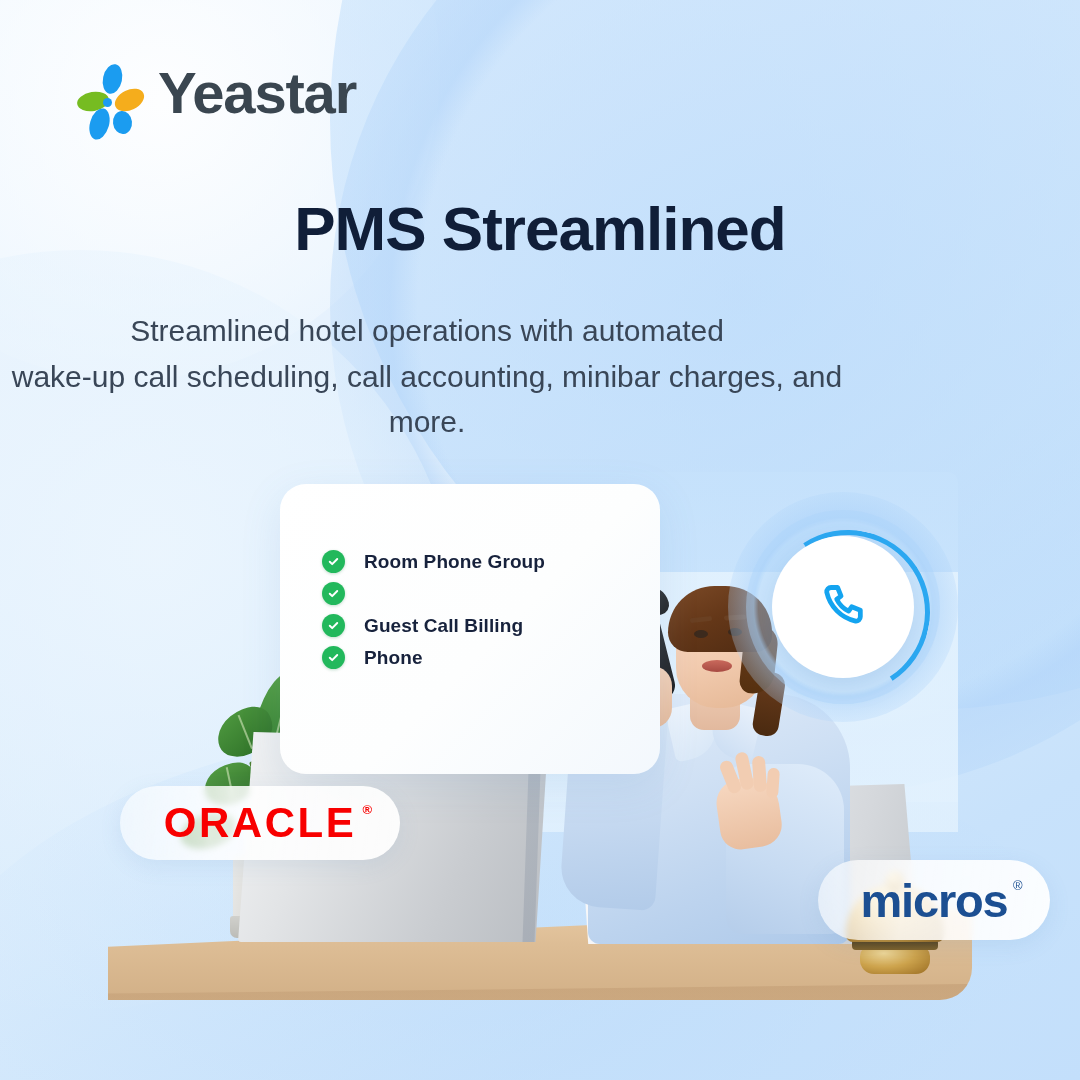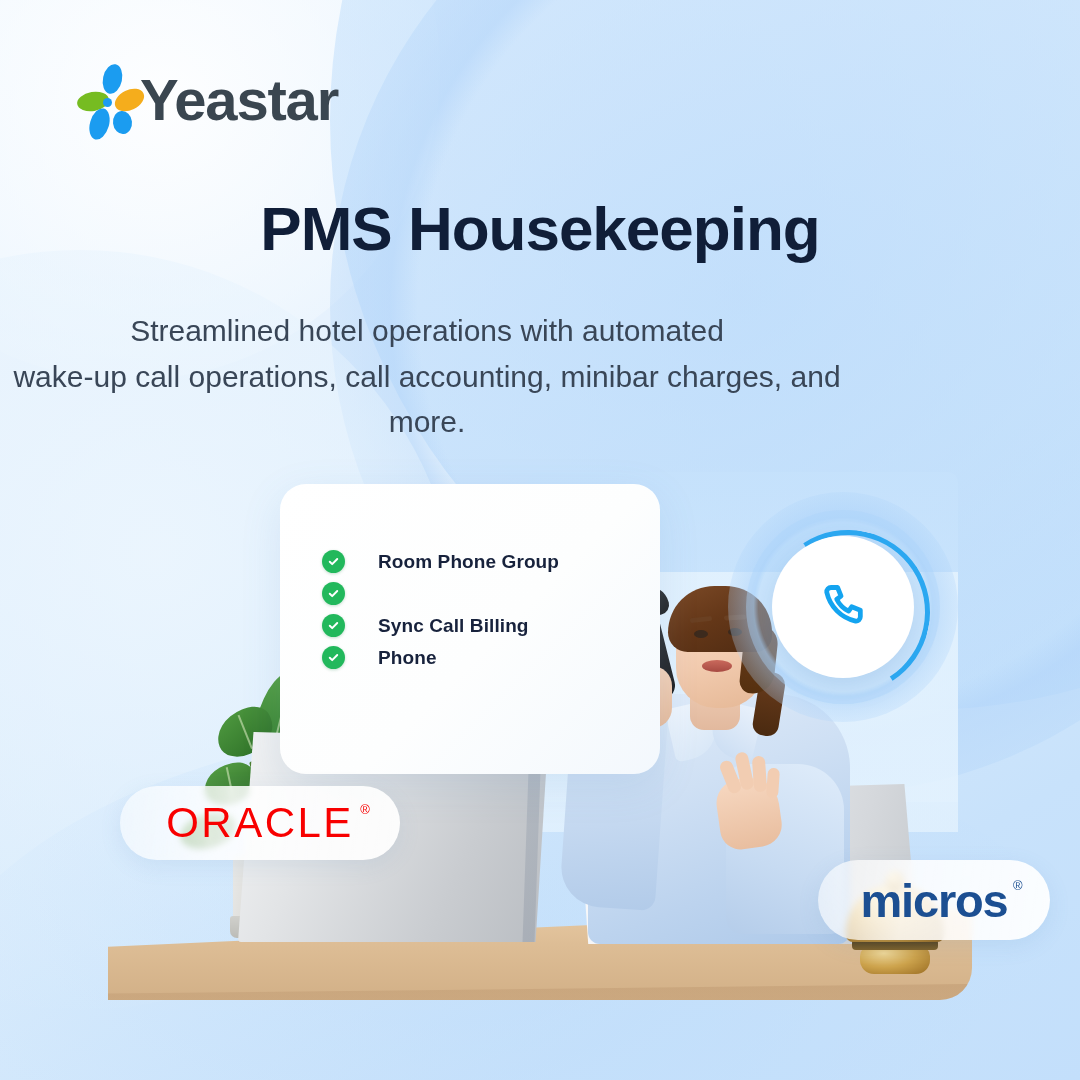--- a/index.html
+++ b/index.html
@@ -42,21 +42,21 @@
     background:radial-gradient(ellipse at 50% 40%, rgba(186,218,250,.45) 0%, rgba(196,224,252,.20) 55%, rgba(200,226,252,0) 78%);
   }
   #blobGlowTL{
     width:620px;height:620px;left:-180px;top:-240px;
     background:radial-gradient(circle at 55% 55%, rgba(255,255,255,.9) 0%, rgba(247,252,255,.45) 50%, rgba(240,248,255,0) 72%);
   }
 
   
   #logo{
     position:absolute;left:78px;top:64px;
-    display:flex;align-items:center;gap:0;
+    display:flex;gap:18px;
   }
   #logo-mark{position:relative;width:62px;height:72px;flex:none;}
   #logo-mark span{position:absolute;border-radius:50%;display:block;}
   .p-blue{background:#1b9cf0;}
   .p-orange{background:#f5ad1c;}
   .p-green{background:#76bc21;}
   #pet-top   {width:19px;height:30px;left:25px;top:0px;   transform:rotate(12deg);}
   #pet-right {width:31px;height:20px;left:36px;top:26px;  transform:rotate(-26deg);}
   #pet-left  {width:32px;height:19px;left:-1px;top:28px;  transform:rotate(-9deg);}
   #pet-bl    {width:19px;height:32px;left:12px;top:44px;  transform:rotate(16deg);}
@@ -127,21 +127,21 @@
   #feature-card{
     position:absolute;left:172px;top:32px;width:380px;height:290px;
     background:linear-gradient(135deg,#ffffff 0%,#fdfefe 55%,#f3f8fd 100%);
     border-radius:26px;
     box-shadow:0 12px 40px rgba(86,140,196,.13);
   }
   #feature-list{
     position:absolute;left:42px;top:66px;right:14px;
     display:flex;flex-direction:column;gap:9px;
   }
-  .feat{display:flex;align-items:center;gap:33px;}
+  .feat{display:flex;align-items:center;gap:19px;}
   .chk{
     width:23px;height:23px;border-radius:50%;flex:none;
     background:#22b85c;
     display:flex;align-items:center;justify-content:center;
     box-shadow:0 1px 3px rgba(20,120,60,.25);
   }
   .chk svg{width:13px;height:13px;display:block;}
   .feat-label{
     font-size:19px;font-weight:700;color:#17223c;
     letter-spacing:.1px;white-space:nowrap;
@@ -333,21 +333,21 @@
   .badge{
     position:absolute;
     display:flex;align-items:center;justify-content:center;
     border-radius:44px;
     background:linear-gradient(100deg,rgba(255,255,255,.55) 0%,rgba(255,255,255,.86) 38%,rgba(255,255,255,.92) 100%);
     box-shadow:0 6px 22px rgba(90,140,190,.12);
     backdrop-filter:blur(3px);
   }
   #badge-oracle{left:120px;top:786px;width:280px;height:74px;}
   #oracle-word{
-    font-size:42px;font-weight:400;letter-spacing:2.5px;
+    font-size:42px;font-weight:700;letter-spacing:2.5px;
     color:#f80000;line-height:1;
     font-family:"Liberation Sans", sans-serif;
     position:relative;
   }
   #oracle-reg{
     position:absolute;right:-16px;top:1px;font-size:13px;color:#f80000;letter-spacing:0;
   }
   #badge-micros{left:818px;top:860px;width:232px;height:80px;}
   #micros-word{
     font-size:47px;font-weight:700;letter-spacing:-1.2px;
@@ -373,24 +373,24 @@
       <span id="pet-top" class="p-blue"></span>
       <span id="pet-right" class="p-orange"></span>
       <span id="pet-left" class="p-green"></span>
       <span id="pet-bl" class="p-blue"></span>
       <span id="pet-br" class="p-blue"></span>
       <span id="pet-core" class="p-blue"></span>
     </div>
     <div id="logo-word">Yeastar</div>
   </div>
 
-  <div id="headline">PMS Housekeeping</div>
+  <div id="headline">PMS Streamlined</div>
   <div id="subhead">
     <span class="ln">Streamlined hotel operations with automated</span>
-    <span class="ln">wake-up call operations, call accounting, minibar charges, and more.</span>
+    <span class="ln">wake-up call scheduling, call accounting, minibar charges, and more.</span>
   </div>
 
   <div id="scene">
 
     <div id="panel-blue"></div>
     <div id="panel-blue2"></div>
 
     <div id="photo">
 
       <div id="desk"></div>
@@ -478,21 +478,21 @@
               </svg>
           </span>
         </div>
 
         <div class="feat">
           <span class="chk">
             <svg viewBox="0 0 16 16" fill="none" stroke="#ffffff" stroke-width="2.4" stroke-linecap="round" stroke-linejoin="round">
                 <path d="M3.4 8.3l3 3 6.2-6.4"></path>
               </svg>
           </span>
-          <span class="feat-label">Sync Call Billing</span>
+          <span class="feat-label">Guest Call Billing</span>
         </div>
 
 
         <div class="feat">
           <span class="chk">
             <svg viewBox="0 0 16 16" fill="none" stroke="#ffffff" stroke-width="2.4" stroke-linecap="round" stroke-linejoin="round">
                 <path d="M3.4 8.3l3 3 6.2-6.4"></path>
               </svg>
           </span>
           <span class="feat-label">Phone</span>

